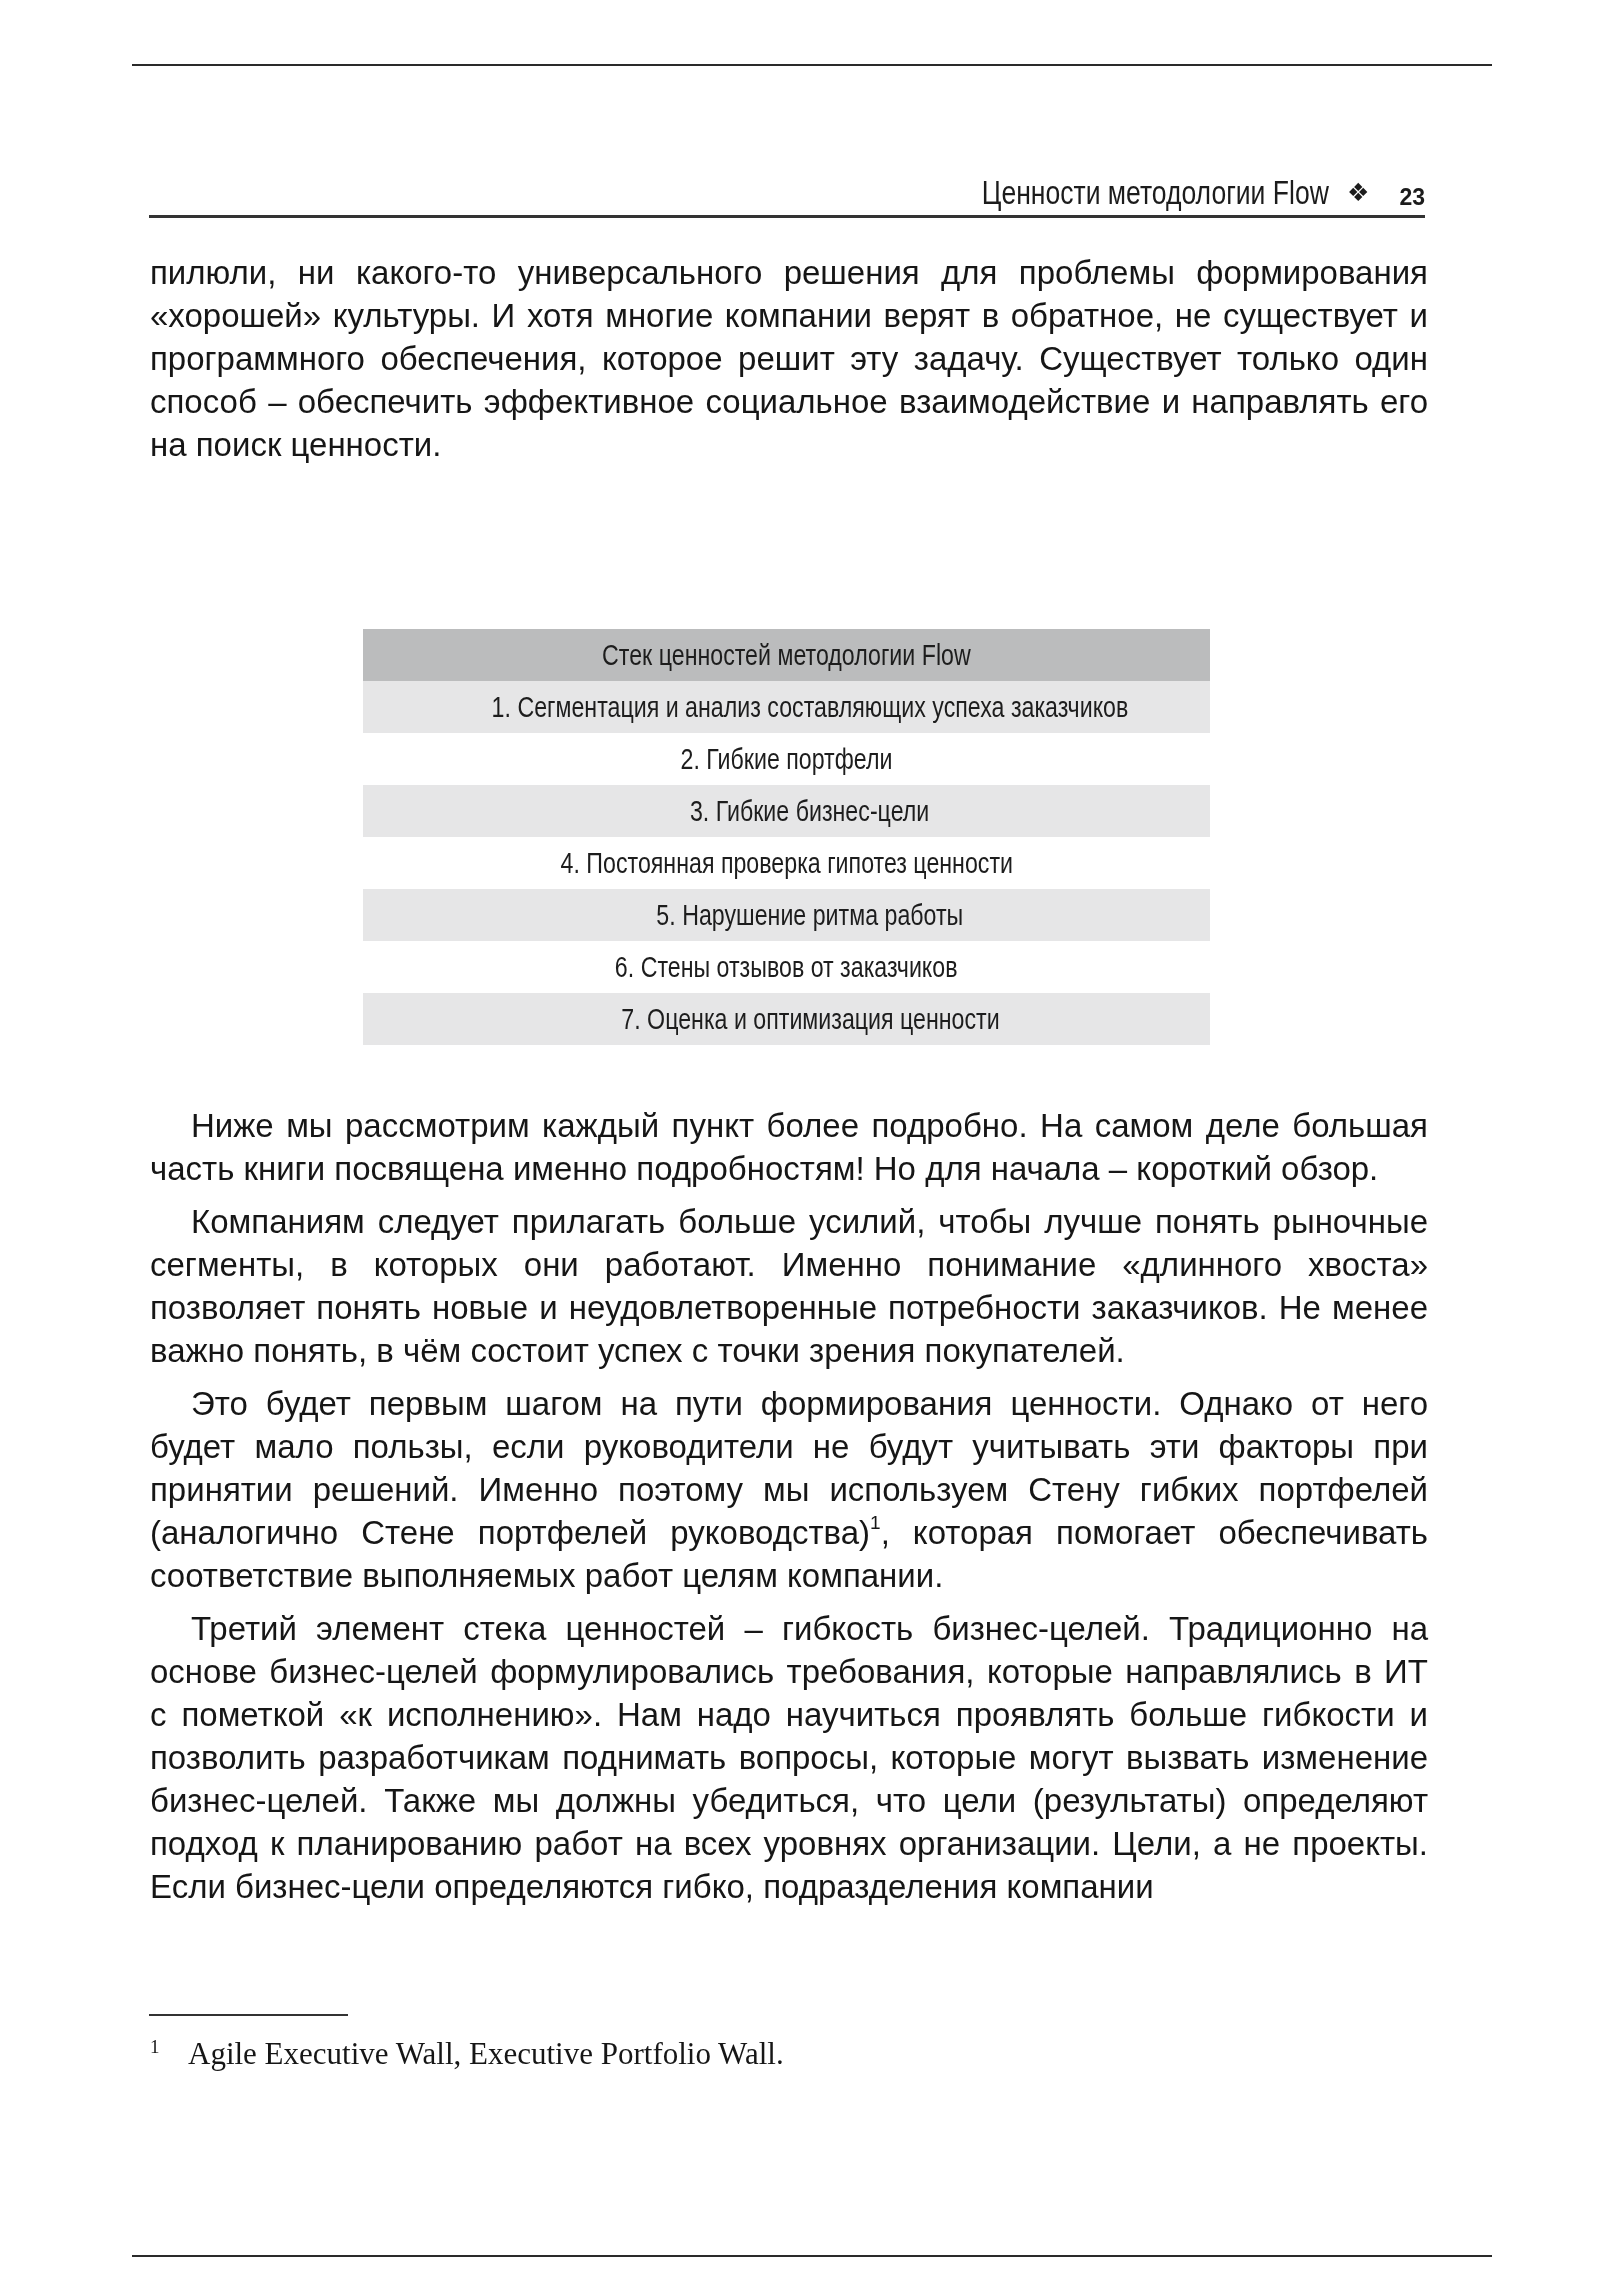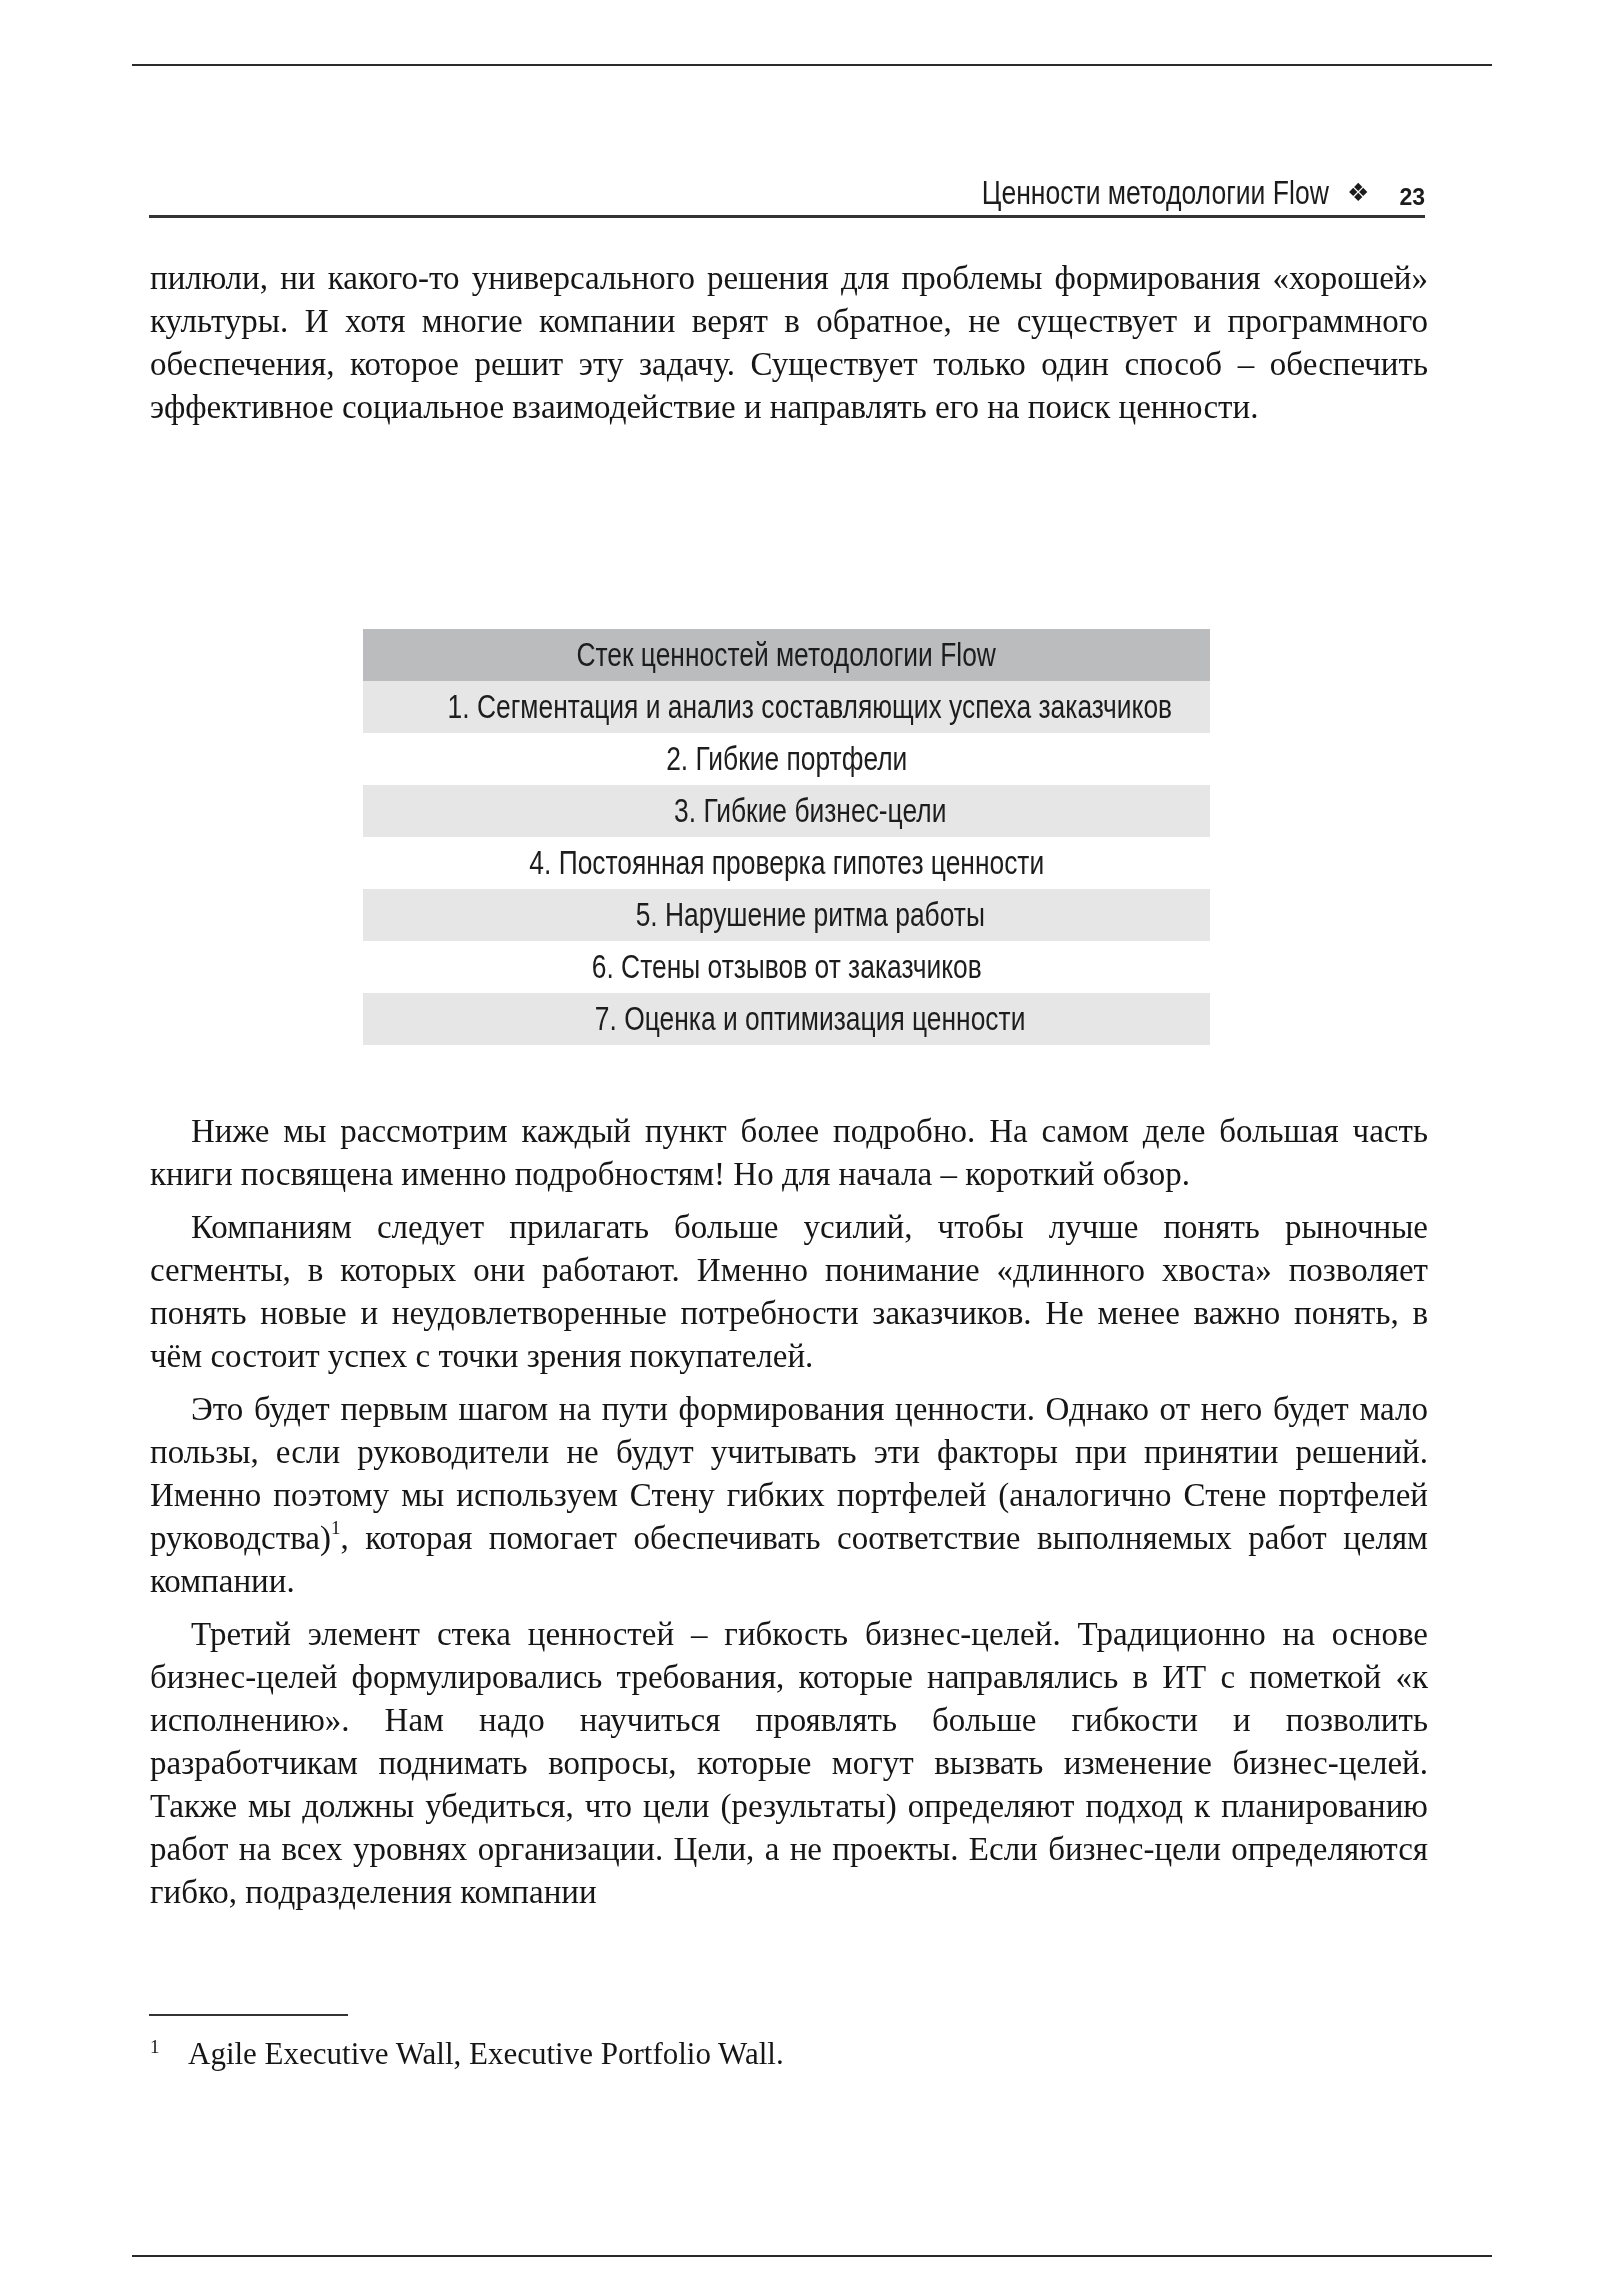--- a/index.html
+++ b/index.html
@@ -15,36 +15,36 @@
     position: absolute; top: 168px; right: 198px; height: 41px;
     display: flex; align-items: flex-end; white-space: nowrap;
     font-family: "Liberation Sans", sans-serif; color: #1c1c1c;
   }
   .rh-title { font-size: 34px; display: inline-block; transform: scaleX(0.78); transform-origin: right bottom; margin-right: -1.3px; line-height: 1; }
   .rh-ornament { font-size: 25px; margin: 0 30px 3.8px 19px; line-height: 1; }
   .rh-page { font-size: 23px; font-weight: bold; line-height: 1; }
 
   .text-block {
     position: absolute; left: 150px; width: 1278px;
-    font-family: Liberation Serif, serif; font-size: 33px; line-height: 43px;
-    text-align: justify; hyphens: manual; color: #161616; margin-top: 6px;
+    font-family: Liberation Sans, sans-serif; font-size: 33px; line-height: 43px;
+    text-align: justify; hyphens: manual; color: #161616;
   }
   .text-block p { margin: 0 0 10px 0; text-indent: 41px; }
   .text-block p.no-indent { text-indent: 0; }
   .block-1 { top: 251px; }
   .block-2 { top: 1104px; }
   sup.fn-ref { font-size: 19px; line-height: 0; vertical-align: 15px; }
 
   .stack-table {
     position: absolute; left: 363px; top: 629px; width: 847px;
     font-family: "Liberation Sans", sans-serif;
   }
   .stack-row {
     height: 52px; display: flex; align-items: center; justify-content: center;
-    font-size: 33px; color: #1d1d1d; overflow: hidden; white-space: nowrap;
+    font-size: 29px; color: #1d1d1d; overflow: hidden; white-space: nowrap;
   }
   .stack-row span { display: inline-block; transform: scaleX(0.8); }
   .stack-head { background: #bbbcbd; }
   .stack-row.shaded { background: #e6e6e7; padding-left: 47px; }
   .stack-row.plain { background: #ffffff; }
 
   .footnote {
     position: absolute; left: 150px; top: 2027px; width: 939px;
     font-family: "Liberation Serif", serif; font-size: 31px; line-height: 40px; color: #161616;
   }

